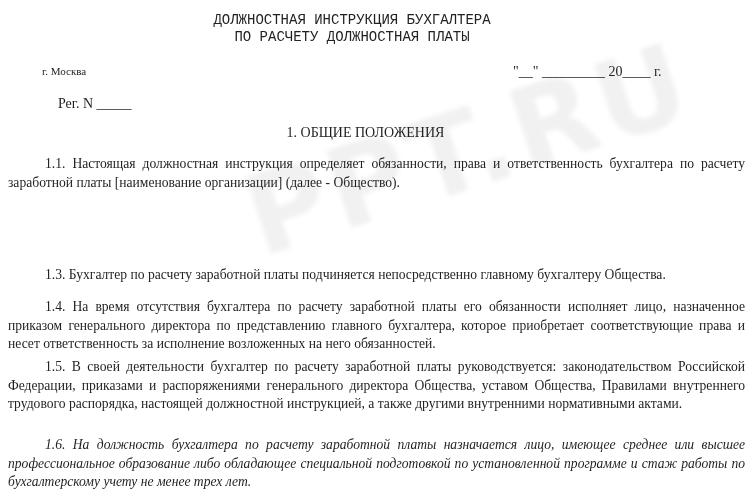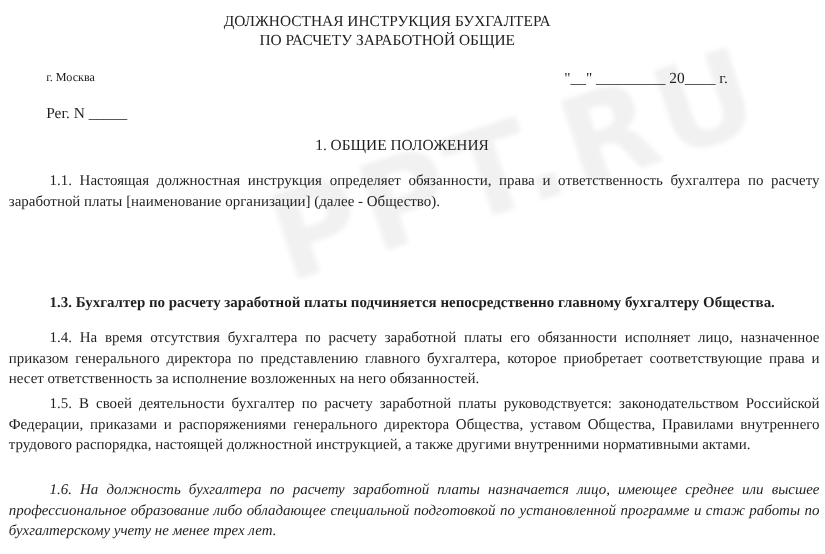--- a/index.html
+++ b/index.html
@@ -24,39 +24,40 @@
     .title {
       position: absolute;
       left: 0;
       width: 704px;
       top: 12px;
       text-align: center;
       font-size: 14px;
       line-height: 17px;
       letter-spacing: 0px;
       color: #222;
+      font-family: Liberation Mono, monospace;
     }
     .city {
       position: absolute;
       left: 42px;
       top: 63px;
       font-size: 11px;
       line-height: 17px;
     }
     .date {
       position: absolute;
       left: 513px;
       top: 63px;
       font-size: 14px;
       line-height: 17px;
       white-space: pre;
     }
     .reg {
       position: absolute;
-      left: 42px;
+      left: 58px;
       top: 95px;
       font-size: 14px;
       line-height: 17px;
       white-space: pre;
     }
     .section-heading {
       position: absolute;
       left: 0;
       width: 731px;
       top: 124px;
@@ -70,21 +71,21 @@
       width: 737px;
       font-size: 13.6px;
       line-height: 18.5px;
       text-align: justify;
       text-align-last: left;
       margin: 0;
     }
     .para.indent { text-indent: 37px; }
     .p11 { top: 155px; }
     .p12 { top: 206px; }
-    .p13 { top: 266px; font-weight: bold; }
+    .p13 { top: 266px; }
     .p14 { top: 298px; }
     .p15 { top: 358px; }
     .p16 { top: 436px; font-style: italic; }
 
     .watermark {
       position: absolute;
       left: 230px;
       top: 160px;
       font-family: "DejaVu Sans", sans-serif;
       font-weight: bold;
@@ -100,21 +101,21 @@
   </style>
 </head>
 <body>
 
 <div class="page">
 
   <div class="watermark">PPT.RU</div>
 
   <div class="title">
     <div>ДОЛЖНОСТНАЯ ИНСТРУКЦИЯ БУХГАЛТЕРА</div>
-    <div>ПО РАСЧЕТУ ЗАРАБОТНОЙ ОБЩИЕ</div>
+    <div>ПО РАСЧЕТУ ДОЛЖНОСТНАЯ ПЛАТЫ</div>
   </div>
 
   <div class="city">г. Москва</div>
   <div class="date">"__" _________ 20____ г.</div>
   <div class="reg">Рег. N _____</div>
 
   <div class="section-heading">1. ОБЩИЕ ПОЛОЖЕНИЯ</div>
 
   <p class="para indent p11">1.1. Настоящая должностная инструкция определяет обязанности, права и ответственность бухгалтера по расчету заработной платы [наименование организации] (далее - Общество).</p>
   <p class="para indent p13">1.3. Бухгалтер по расчету заработной платы подчиняется непосредственно главному бухгалтеру Общества.</p>

